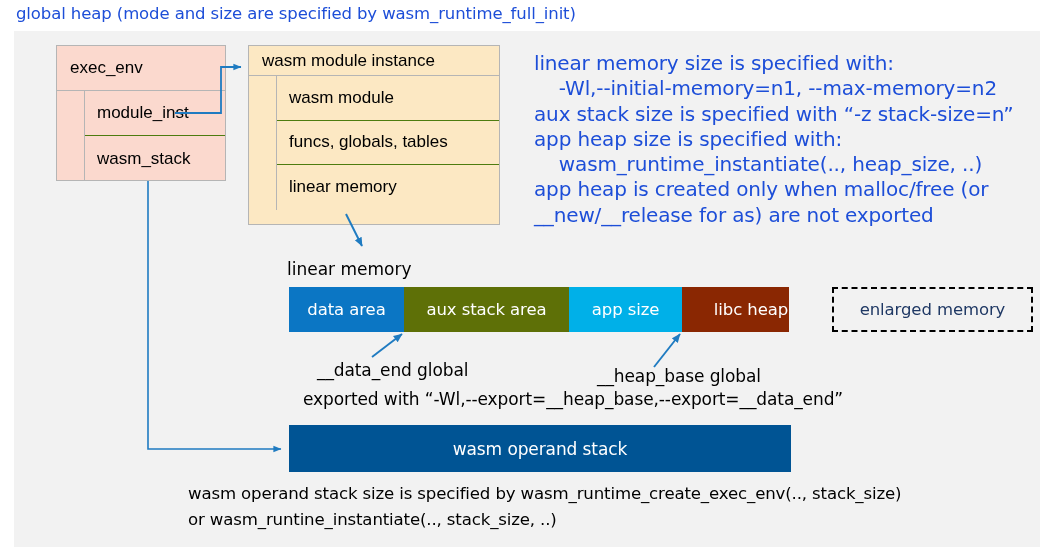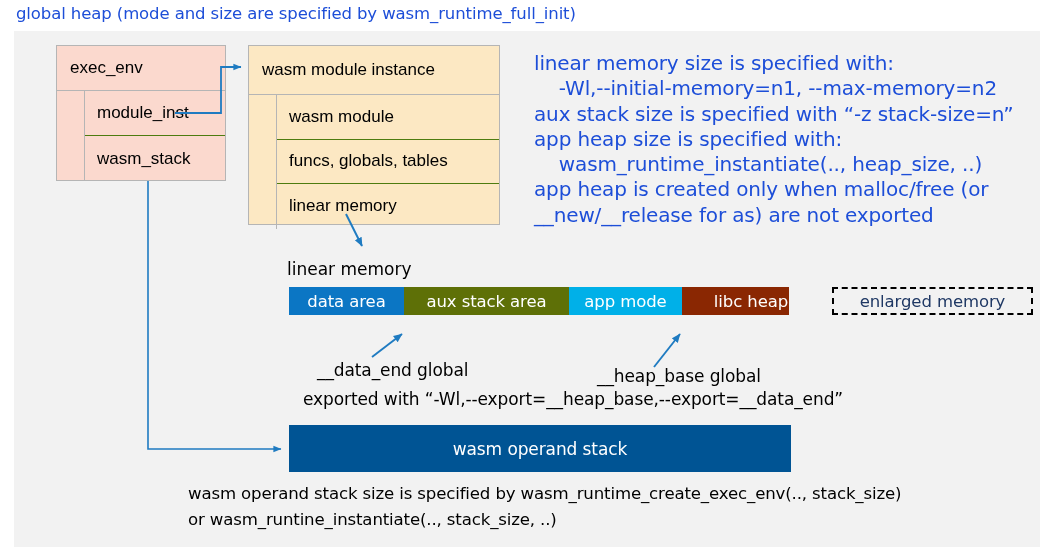--- a/index.html
+++ b/index.html
@@ -36,21 +36,21 @@
   }
   
   .struct {
     position: absolute;
     box-sizing: border-box;
     border: 1px solid #b5b5b5;
   }
   .struct .hdr {
     box-sizing: border-box;
     width: 100%;
-    height: 49px;
+    height: 30px;
     display: flex;
     align-items: center;
     padding-left: 13px;
     border-bottom: 1px solid #b5b5b5;
     font-size: 17px;
     color: #000;
     font-family: "Liberation Sans", sans-serif;
   }
   .struct .rowwrap { display: flex; }
   .struct .gutter {
@@ -100,21 +100,21 @@
     position: absolute;
     left: 287px;
     top: 259px;
     font-size: 17px;
     color: #000;
   }
   #membar {
     position: absolute;
     left: 289px;
     top: 287px;
-    height: 28px;
+    height: 45px;
     display: flex;
   }
   .seg {
     display: flex;
     align-items: center;
     justify-content: center;
     color: #ffffff;
     font-size: 16.5px;
     box-sizing: border-box;
     letter-spacing: -0.1px;
@@ -211,21 +211,21 @@
 aux stack size is specified with “-z stack-size=n”
 app heap size is specified with:
     wasm_runtime_instantiate(.., heap_size, ..)
 app heap is created only when malloc/free (or
 __new/__release for as) are not exported</div>
 
   <div id="lm-label">linear memory</div>
   <div id="membar">
       <div class="seg" style="width: 115px; background: rgb(11, 118, 196);">data area</div>
       <div class="seg" style="width: 165px; background: rgb(94, 112, 7);">aux stack area</div>
-      <div class="seg" style="width: 113px; background: rgb(0, 176, 232);">app mode</div>
+      <div class="seg" style="width: 113px; background: rgb(0, 176, 232);">app size</div>
       <div class="seg" style="width: 107px; background: rgb(138, 39, 2); padding-left: 31px;">libc heap</div>
       <div class="seg dashed" style="width: 201px; margin-left: 43px;">enlarged memory</div>
     </div>
 
   <div class="callout" id="cl-data-end">__data_end global</div>
   <div class="callout" id="cl-heap-base">__heap_base global</div>
   <div class="callout" id="cl-exported">exported with “-Wl,--export=__heap_base,--export=__data_end”</div>
 
   <div id="opstack" style="background: rgb(0, 84, 148);">wasm operand stack</div>
 

